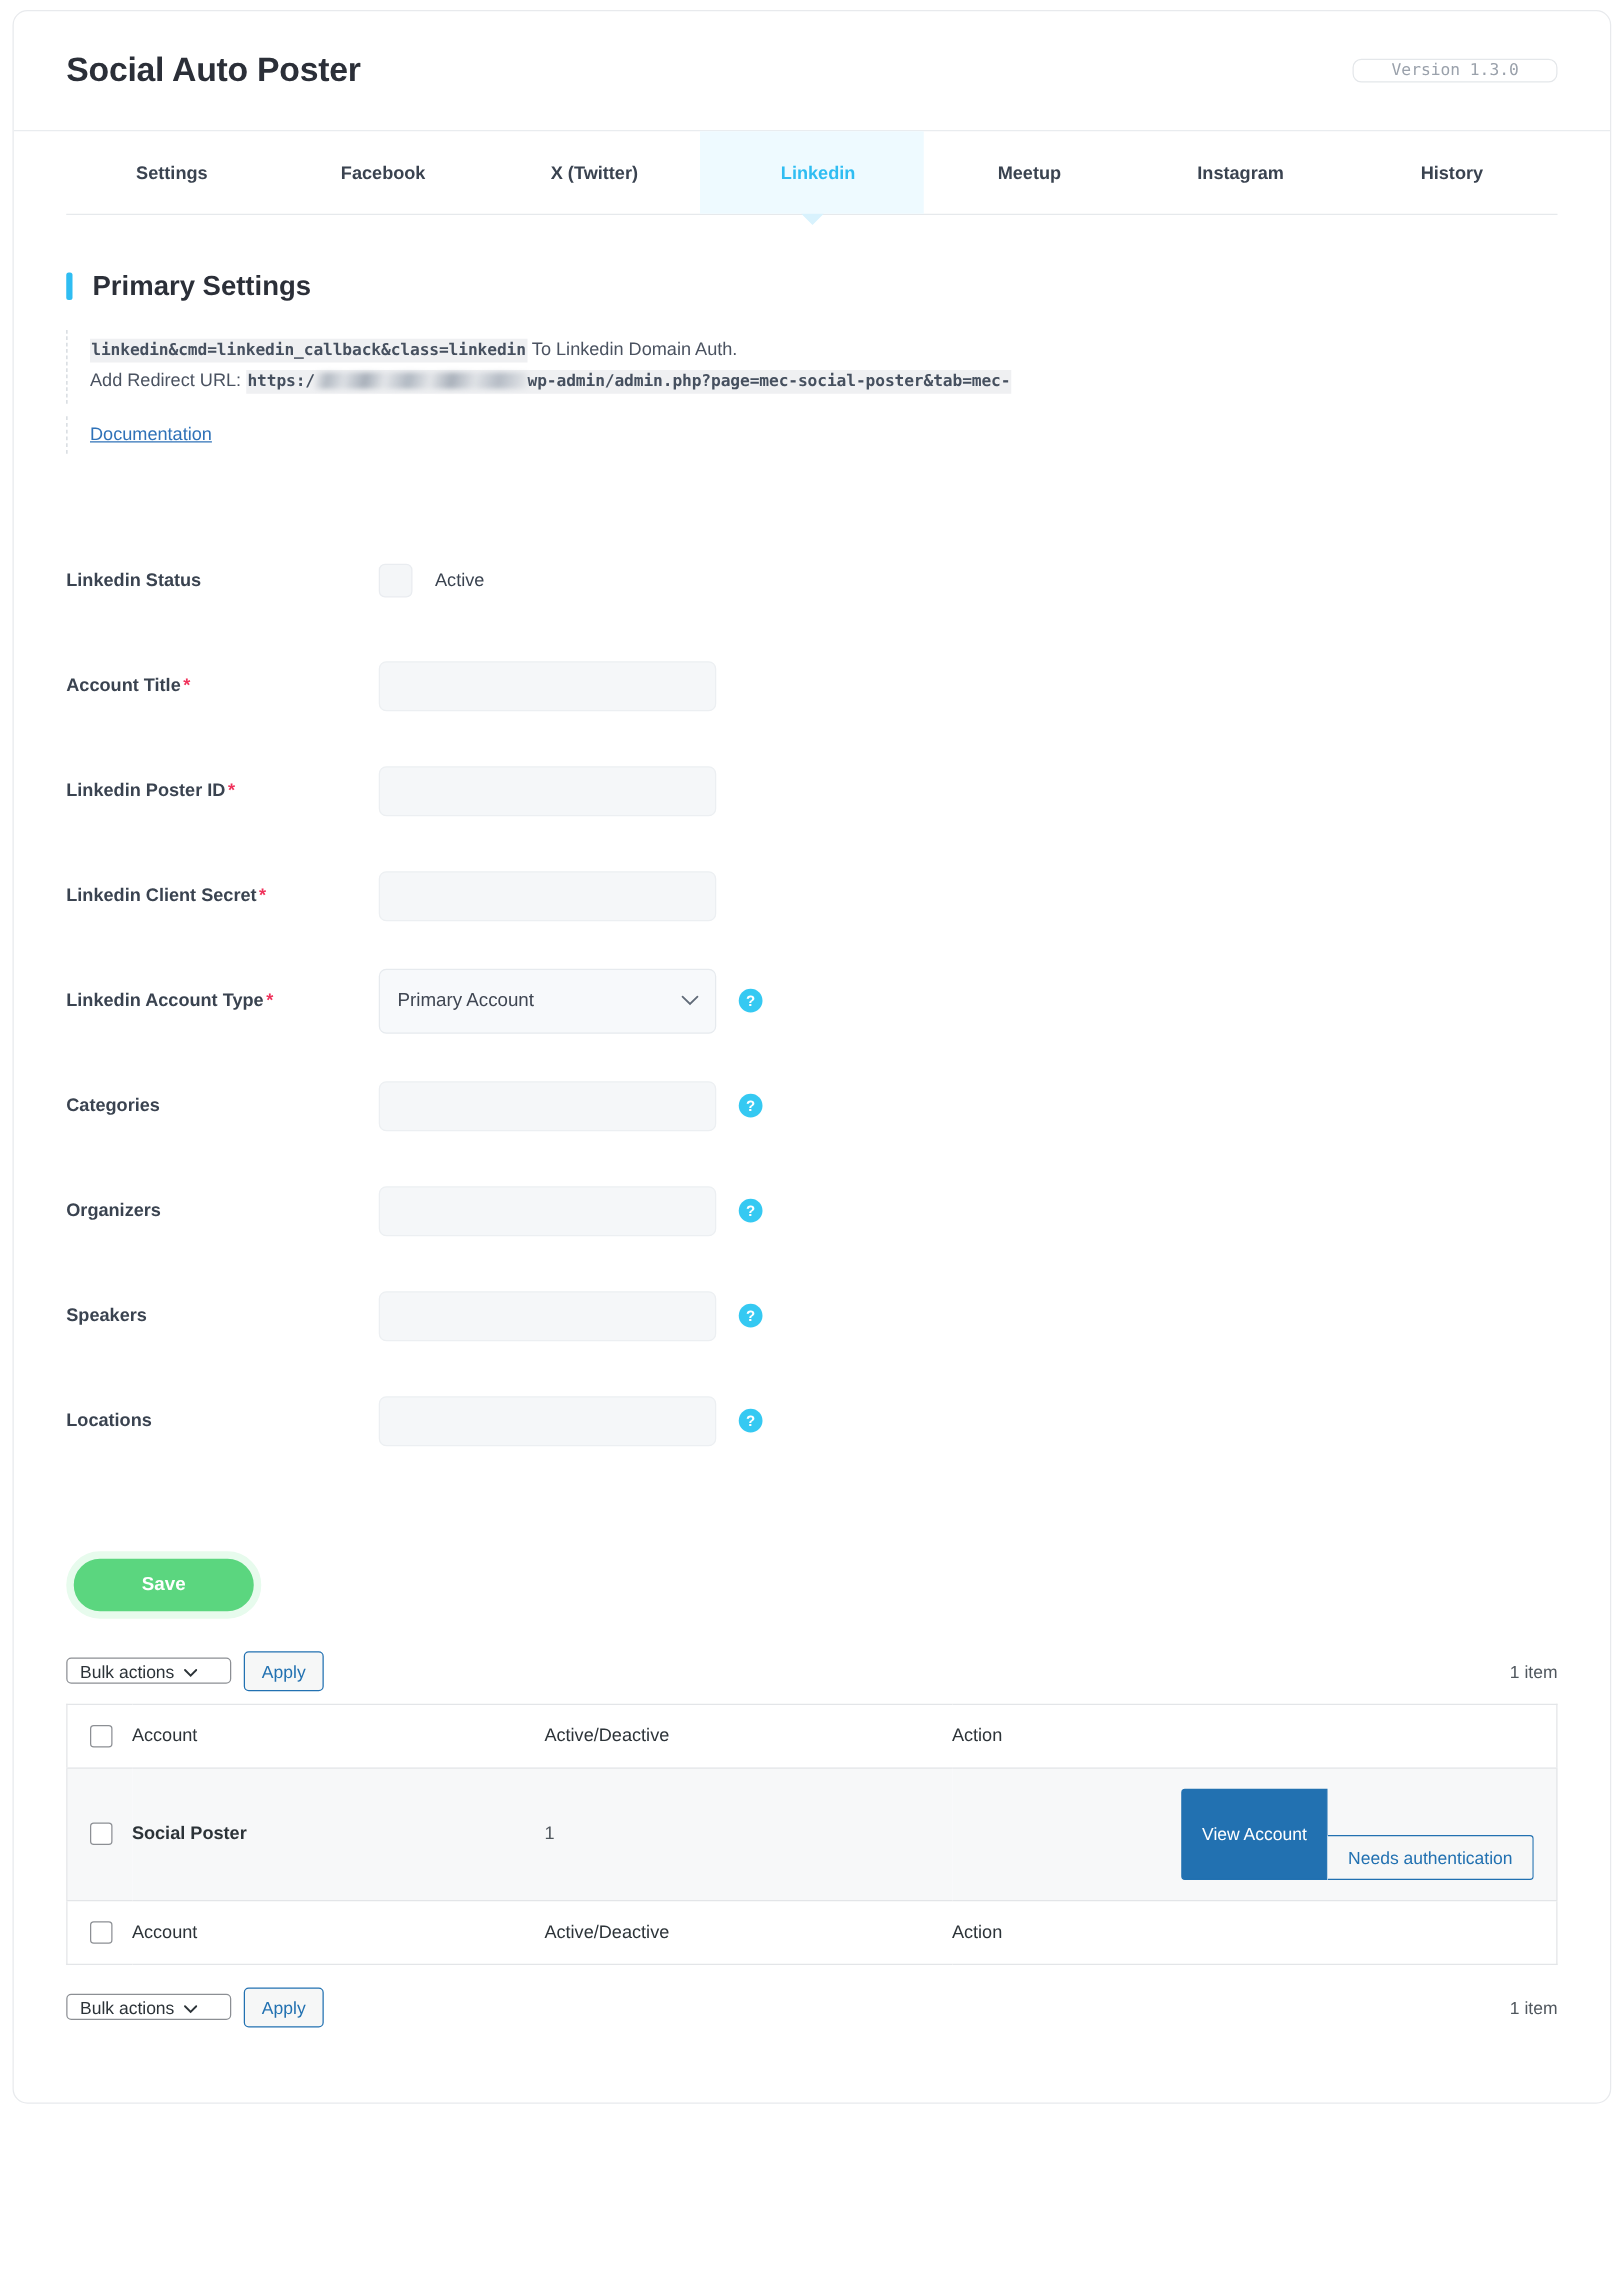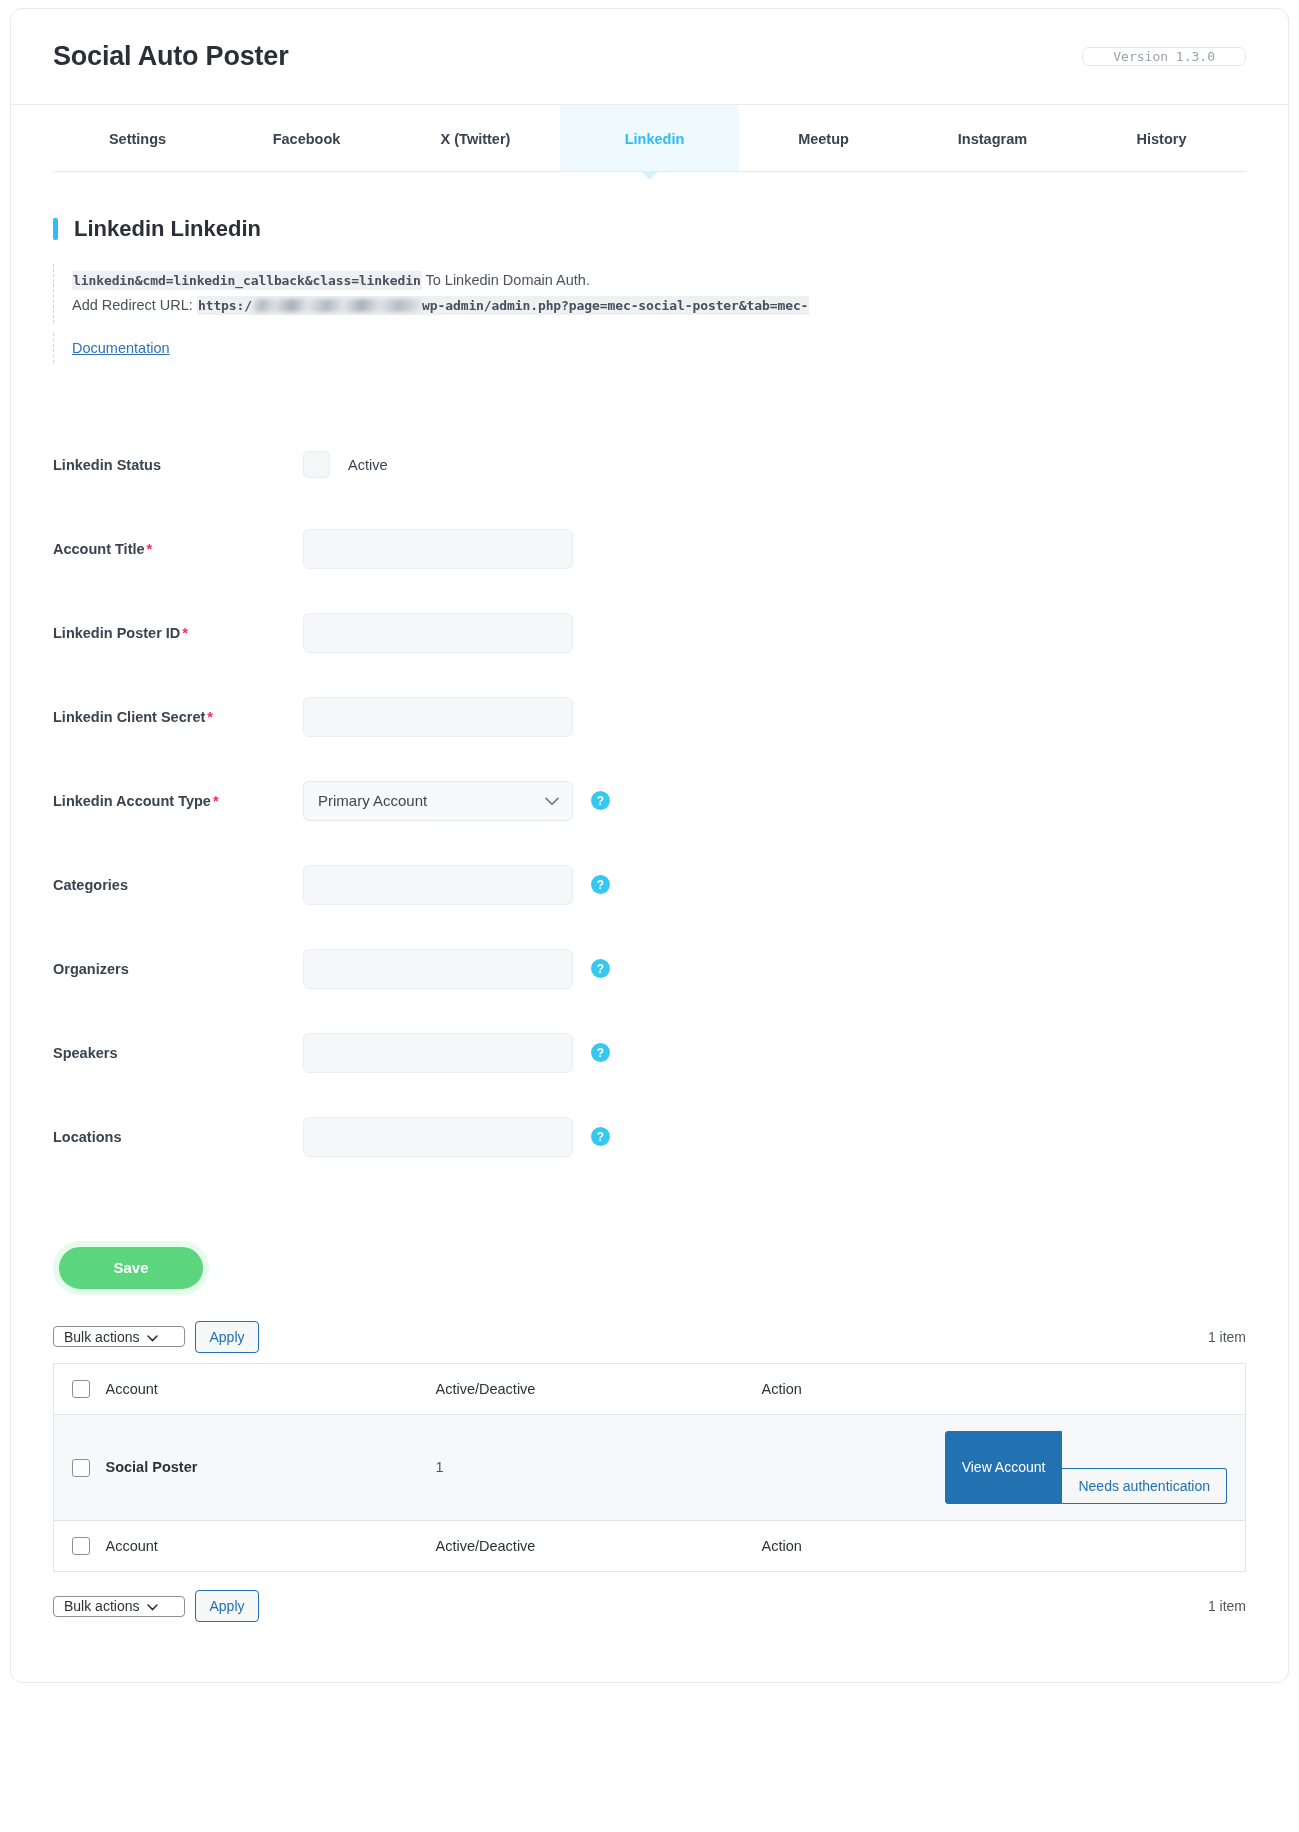--- a/index.html
+++ b/index.html
@@ -190,21 +190,21 @@
   .chk-label {
     margin-left: 18px;
     font-size: 14.5px;
     color: #3a4350;
     font-weight: 400;
   }
 
   .select-wrap { position: relative; width: 270px; }
   .select-box {
     width: 270px;
-    height: 40px;
+    height: 52px;
     background: #f7f9fb;
     border: 1px solid #e6eaee;
     border-radius: 6px;
     display: flex;
     align-items: center;
     padding: 0 14px;
     font-size: 15px;
     color: #3f4652;
     cursor: pointer;
   }
@@ -369,21 +369,21 @@
       <div class="tab">Meetup</div>
       <div class="tab">Instagram</div>
       <div class="tab">History</div>
     </div>
   </div>
 
   <div class="content">
 
     <div class="section-title">
       <span class="section-bar"></span>
-      <span>Linkedin Linkedin</span>
+      <span>Primary Settings</span>
     </div>
 
     <div class="notice">
       <div class="notice-line">
         <span class="code">linkedin&amp;cmd=linkedin_callback&amp;class=linkedin</span>
         <span>To Linkedin Domain Auth.</span>
       </div>
       <div class="notice-line">
         <span>Add Redirect URL:</span>
         <span class="code"><span>https:/</span><span class="redacted"></span><span>wp-admin/admin.php?page=mec-social-poster&amp;tab=mec-</span></span>

